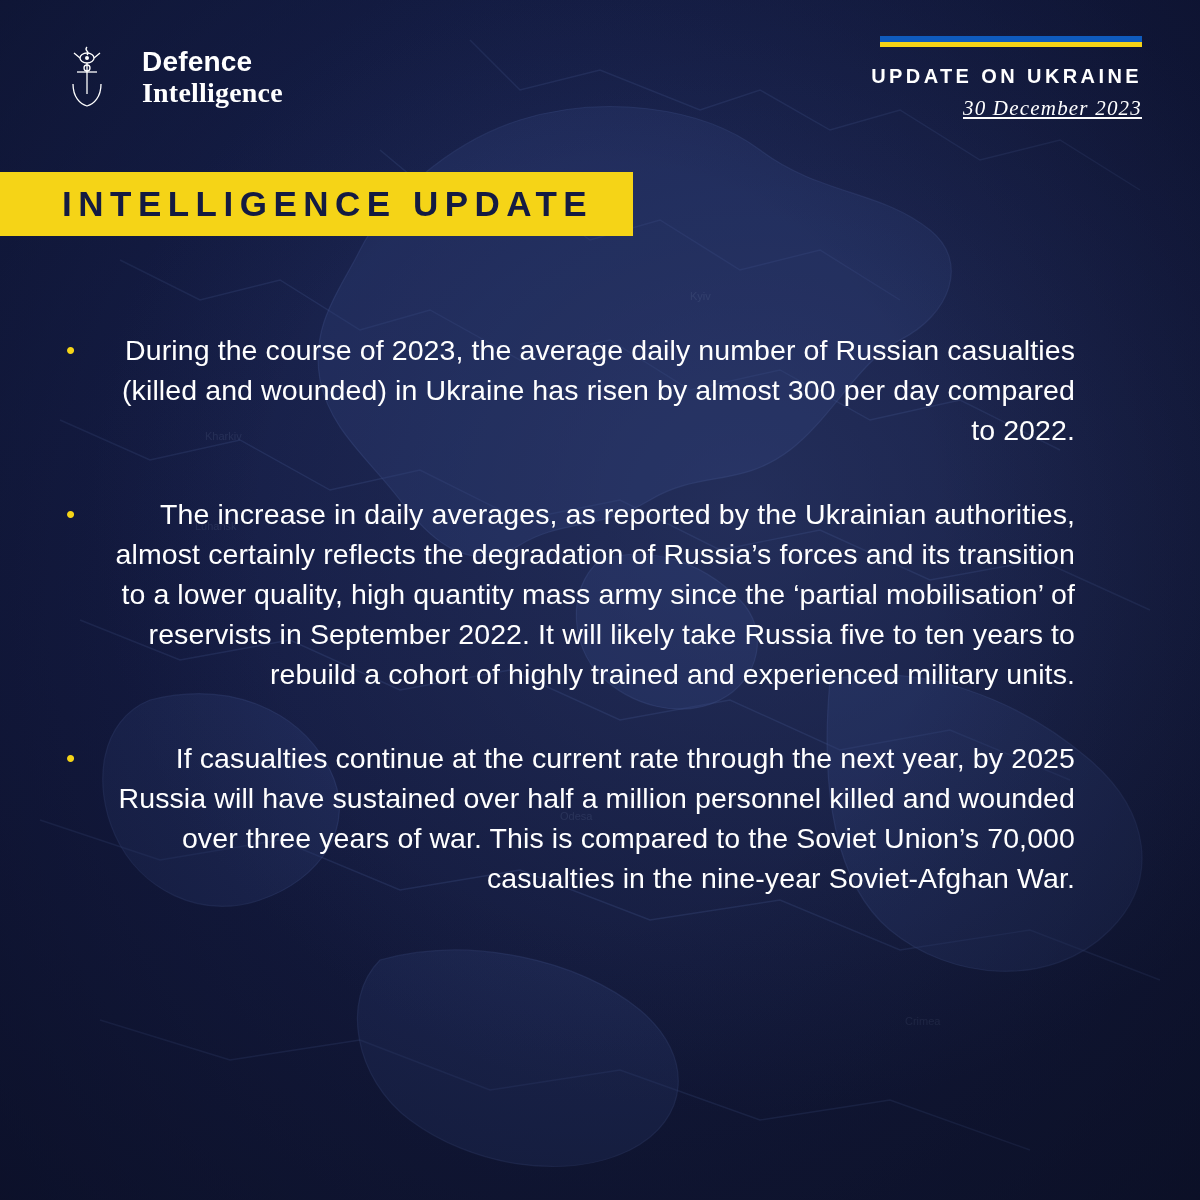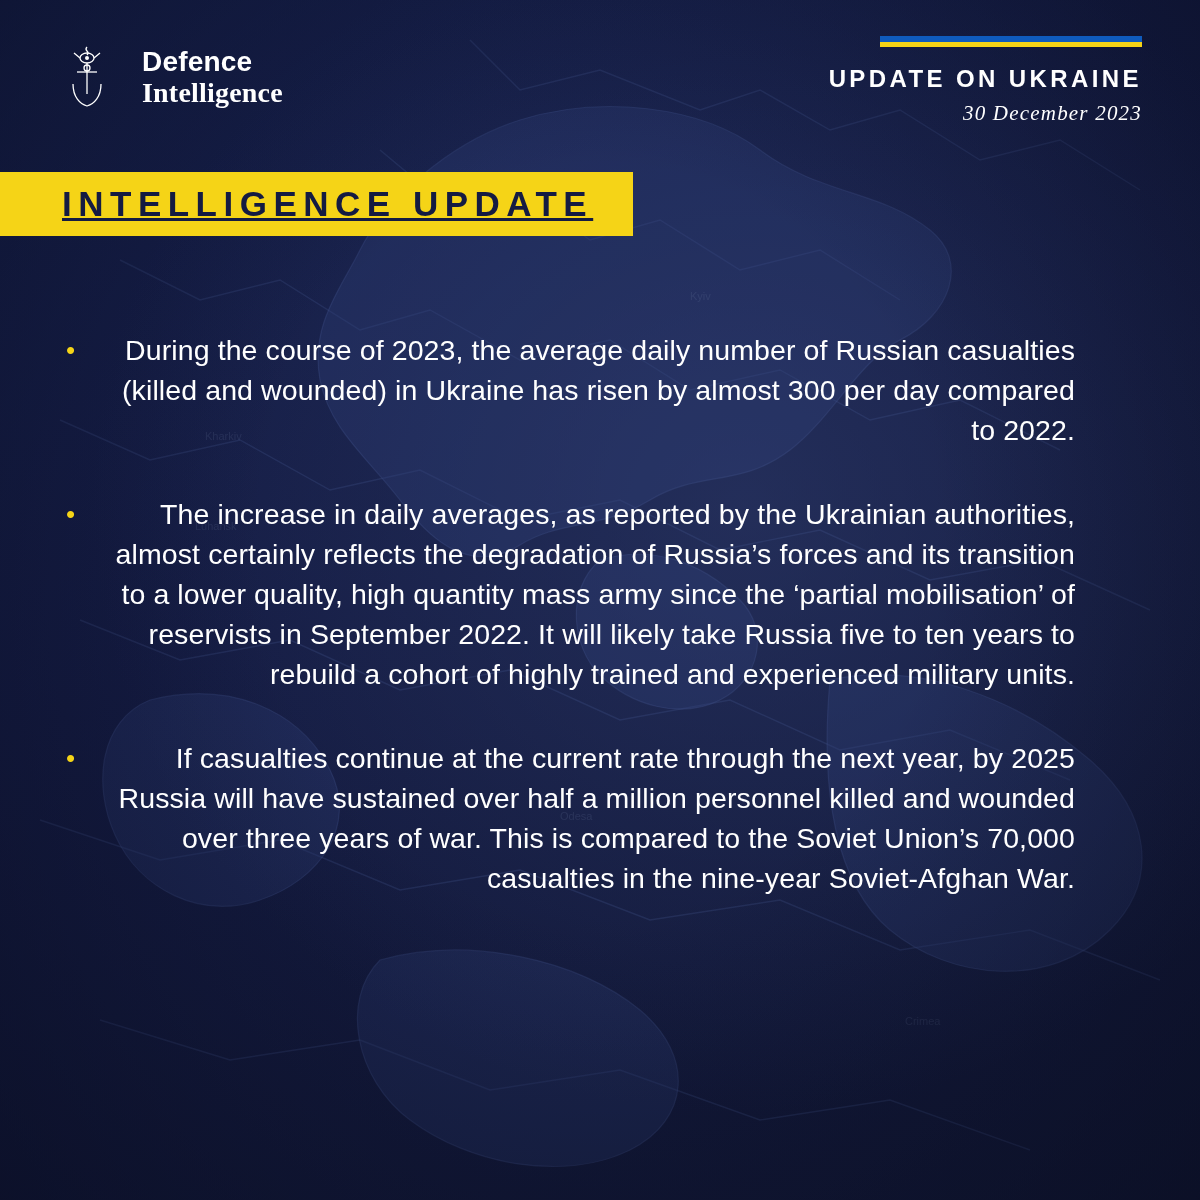--- a/index.html
+++ b/index.html
@@ -79,50 +79,50 @@
   }
   .flag-bar {
     width: 262px;
     height: 11px;
     margin-left: auto;
     margin-bottom: 18px;
     background: linear-gradient(to bottom, #0f5bbd 0%, #0f5bbd 50%, #f5d316 50%, #f5d316 100%);
   }
   .update-on {
     color: #ffffff;
-    font-size: 24px;
+    font-size: 20px;
     letter-spacing: 3.4px;
     font-weight: 600;
     margin-bottom: 8px;
   }
   .update-date {
     color: #ffffff;
     font-family: "Liberation Serif", serif;
     font-style: italic;
     font-size: 21px;
     letter-spacing: 1.2px;
+    text-decoration: underline;
   }
 
   
   .banner {
     position: absolute;
     top: 172px;
     left: 0;
     height: 64px;
     background: #f5d417;
     padding: 0 40px 0 62px;
     display: flex;
     align-items: center;
   }
   .banner-title {
     color: #141b42;
     font-size: 35px;
     font-weight: 700;
     letter-spacing: 6.5px;
-    text-decoration: underline;
   }
 
   
   .bullets {
     position: absolute;
     top: 330px;
     left: 66px;
     width: 1020px;
   }
   .bullet {

